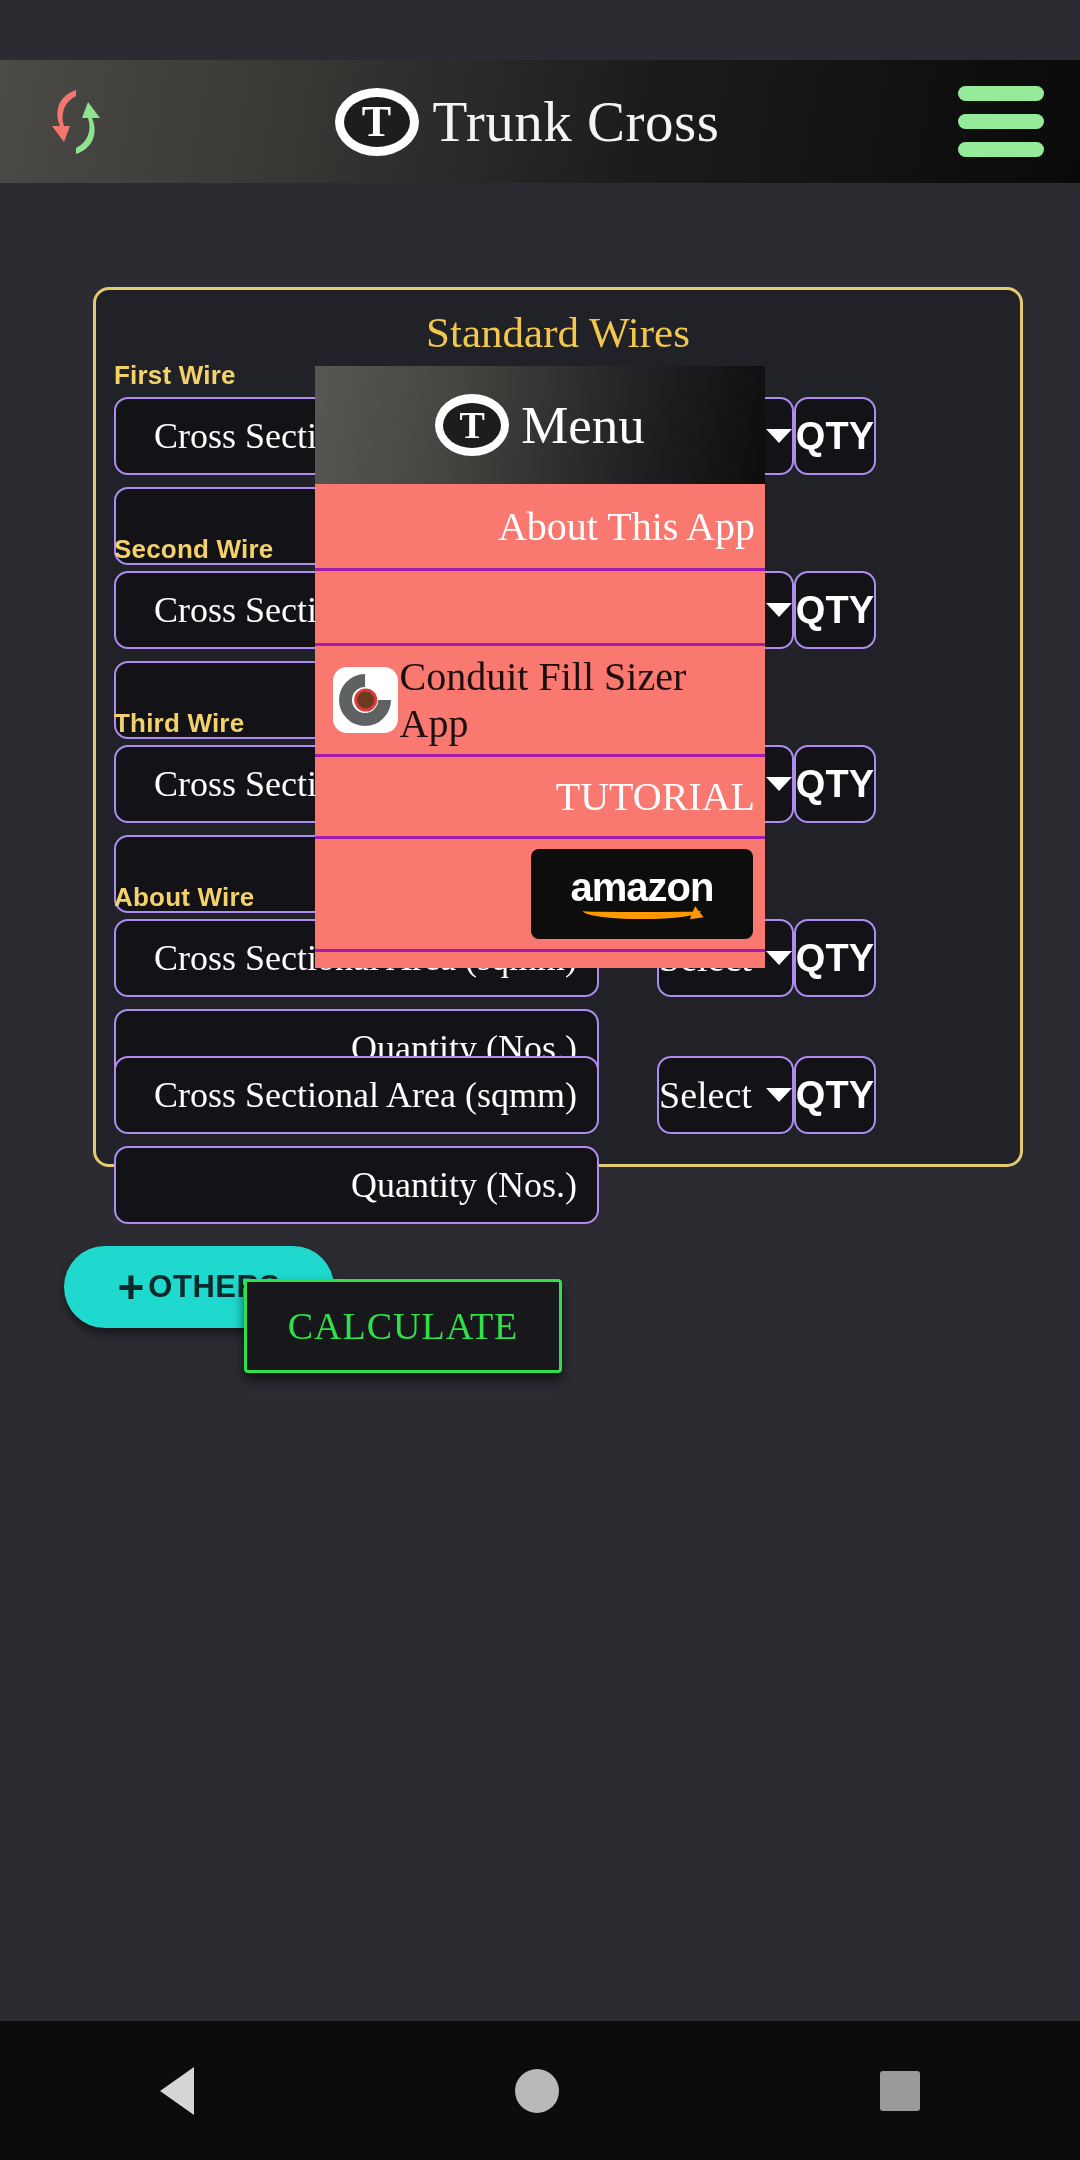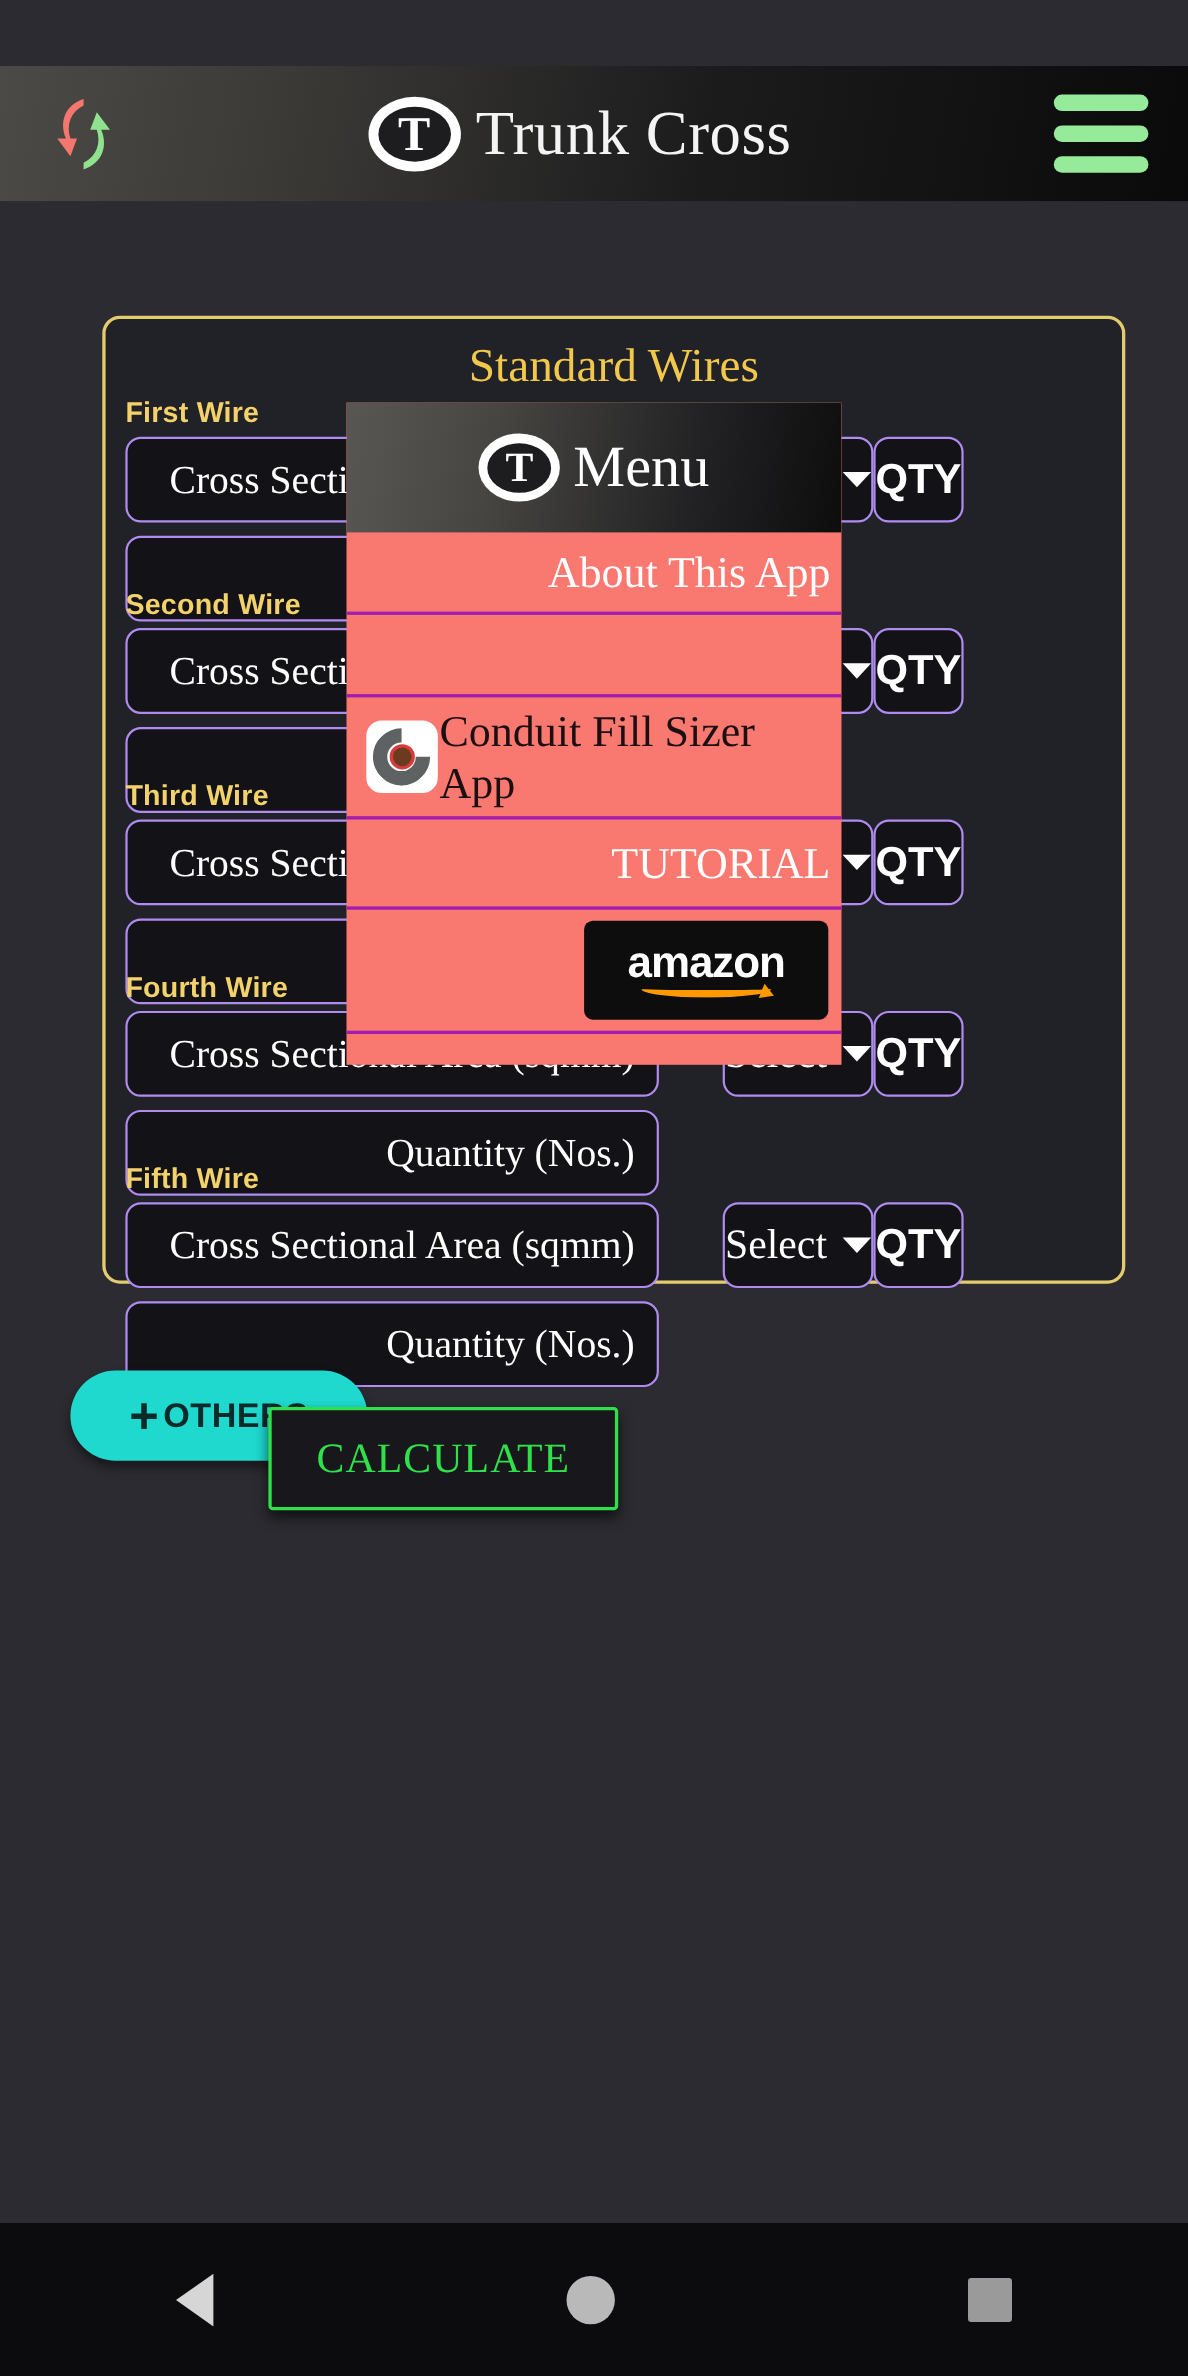--- a/index.html
+++ b/index.html
@@ -297,38 +297,37 @@
             <div class="select-box">
               <span>Select</span>
               <span class="caret"></span>
             </div>
             <div class="qty-box">QTY</div>
           </div>
         </div>
       </div>
 
       <div class="wire-group" style="top:592px;">
-        <div class="wire-label">Fourth Wire</div>
+        <div class="wire-label">About Wire</div>
         <div class="wire-row">
           <div class="wire-left">
             <div class="field">Cross Sectional Area (sqmm)</div>
             <div class="field">Quantity (Nos.)</div>
           </div>
           <div class="wire-right">
             <div class="select-box">
               <span>Select</span>
               <span class="caret"></span>
             </div>
             <div class="qty-box">QTY</div>
           </div>
         </div>
       </div>
 
       <div class="wire-group" style="top:766px;">
-        <div class="wire-label">Fifth Wire</div>
         <div class="wire-row">
           <div class="wire-left">
             <div class="field">Cross Sectional Area (sqmm)</div>
             <div class="field">Quantity (Nos.)</div>
           </div>
           <div class="wire-right">
             <div class="select-box">
               <span>Select</span>
               <span class="caret"></span>
             </div>
@@ -350,21 +349,21 @@
     <div class="menu">
       <div class="menu-header">
         <div class="menu-badge">
           <div class="menu-badge-inner">
             <span class="t-glyph">T</span>
           </div>
         </div>
         <div class="menu-title">Menu</div>
       </div>
 
-      <div class="menu-item" style="height:72px;">
+      <div class="menu-item" style="height:84px;">
         <span class="mi-text-light">About This App</span>
       </div>
 
       <div class="menu-item" style="height:75px;">
         <span class="mi-text-light"></span>
       </div>
 
       <div class="menu-item" style="height:111px;">
         <span class="conduit-icon">
           <span class="conduit-c">

